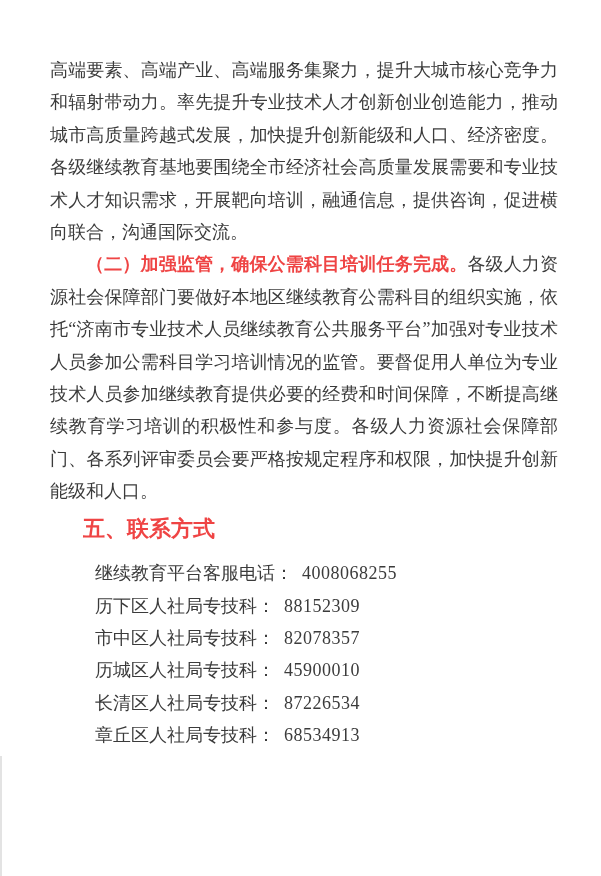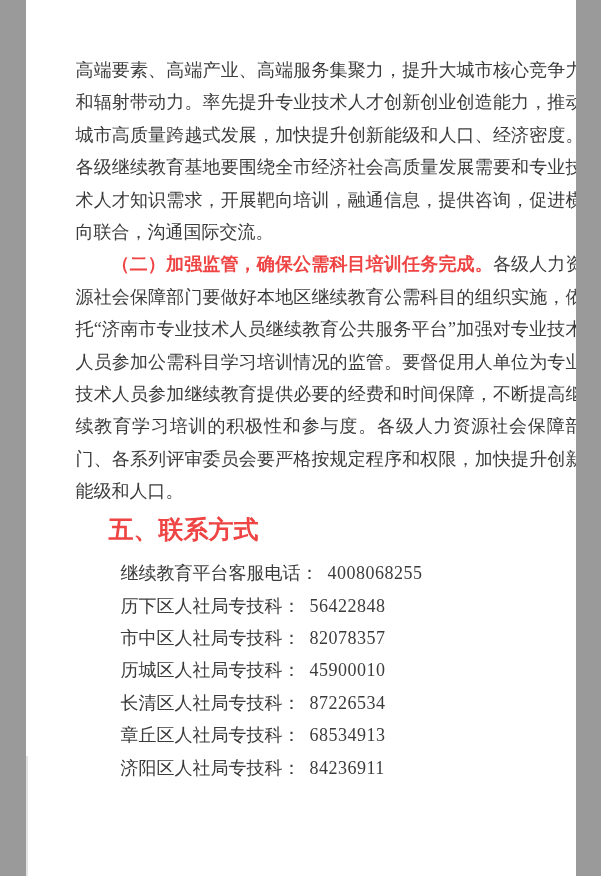--- a/index.html
+++ b/index.html
@@ -1,18 +1,18 @@
 <!DOCTYPE html>
 <html><head>
 <meta charset="utf-8">
 <style>
   html, body { margin: 0; padding: 0; background: #9a9a9a; }
   .page {
     position: relative;
-    width: 550px;
+    width: 601px;
     height: 876px;
     margin: 0 auto;
     background: #ffffff;
     overflow: hidden;
     font-family: "Liberation Serif", "DejaVu Serif", serif;
   }
   .textblock {
     position: absolute;
     left: 50px;
     top: 54px;
@@ -24,21 +24,21 @@
     text-justify: inter-ideograph;
   }
   .para { margin: 0; }
   .para.indent { text-indent: 2em; }
   .hei {
     font-family: "Liberation Sans", "DejaVu Sans", sans-serif;
     font-weight: 700;
     color: #ef4444;
   }
   .heading {
-    font-size: 25px;
+    font-size: 22px;
     line-height: 32.4px;
     margin: 5px 0 0 0;
     padding-left: 33px;
   }
   .contacts { margin: 12px; }
   .contact-line {
     padding-left: 33px;
     line-height: 32.4px;
     white-space: nowrap;
   }
@@ -63,23 +63,22 @@
   <div class="textblock">
 
     <p class="para">高端要素、高端产业、高端服务集聚力，提升大城市核心竞争力和辐射带动力。率先提升专业技术人才创新创业创造能力，推动城市高质量跨越式发展，加快提升创新能级和人口、经济密度。各级继续教育基地要围绕全市经济社会高质量发展需要和专业技术人才知识需求，开展靶向培训，融通信息，提供咨询，促进横向联合，沟通国际交流。</p>
 
     <p class="para indent"><span class="hei">（二）加强监管，确保公需科目培训任务完成。</span><span>各级人力资源社会保障部门要做好本地区继续教育公需科目的组织实施，依托“济南市专业技术人员继续教育公共服务平台”加强对专业技术人员参加公需科目学习培训情况的监管。要督促用人单位为专业技术人员参加继续教育提供必要的经费和时间保障，不断提高继续教育学习培训的积极性和参与度。各级人力资源社会保障部门、各系列评审委员会要严格按规定程序和权限，加快提升创新能级和人口。</span></p>
 
     <h2 class="heading hei">五、联系方式</h2>
 
     <div class="contacts">
       <div class="contact-line"><span>继续教育平台客服电话：</span><span class="contact-phone">4008068255</span></div>
-      <div class="contact-line"><span>历下区人社局专技科：</span><span class="contact-phone">56422848</span></div>
+      <div class="contact-line"><span>历下区人社局专技科：</span><span class="contact-phone">88152309</span></div>
       <div class="contact-line"><span>市中区人社局专技科：</span><span class="contact-phone">82078357</span></div>
       <div class="contact-line"><span>历城区人社局专技科：</span><span class="contact-phone">45900010</span></div>
       <div class="contact-line"><span>长清区人社局专技科：</span><span class="contact-phone">87226534</span></div>
       <div class="contact-line"><span>章丘区人社局专技科：</span><span class="contact-phone">68534913</span></div>
-      <div class="contact-line"><span>济阳区人社局专技科：</span><span class="contact-phone">84236911</span></div>
     </div>
 
   </div>
   <div class="scan-artifact"></div>
 </div>
 
 </body></html>

